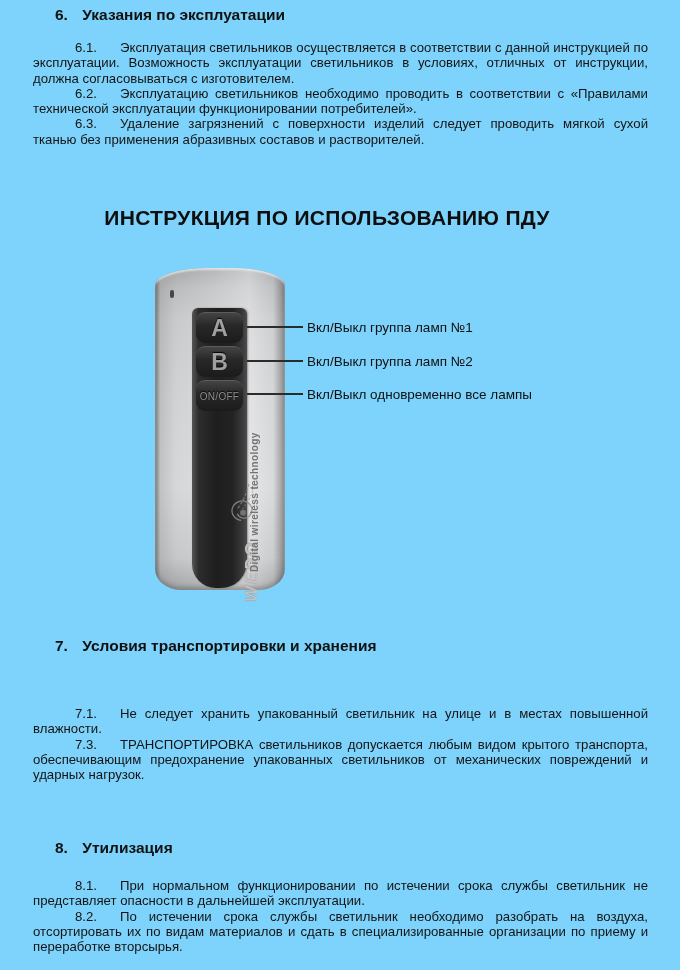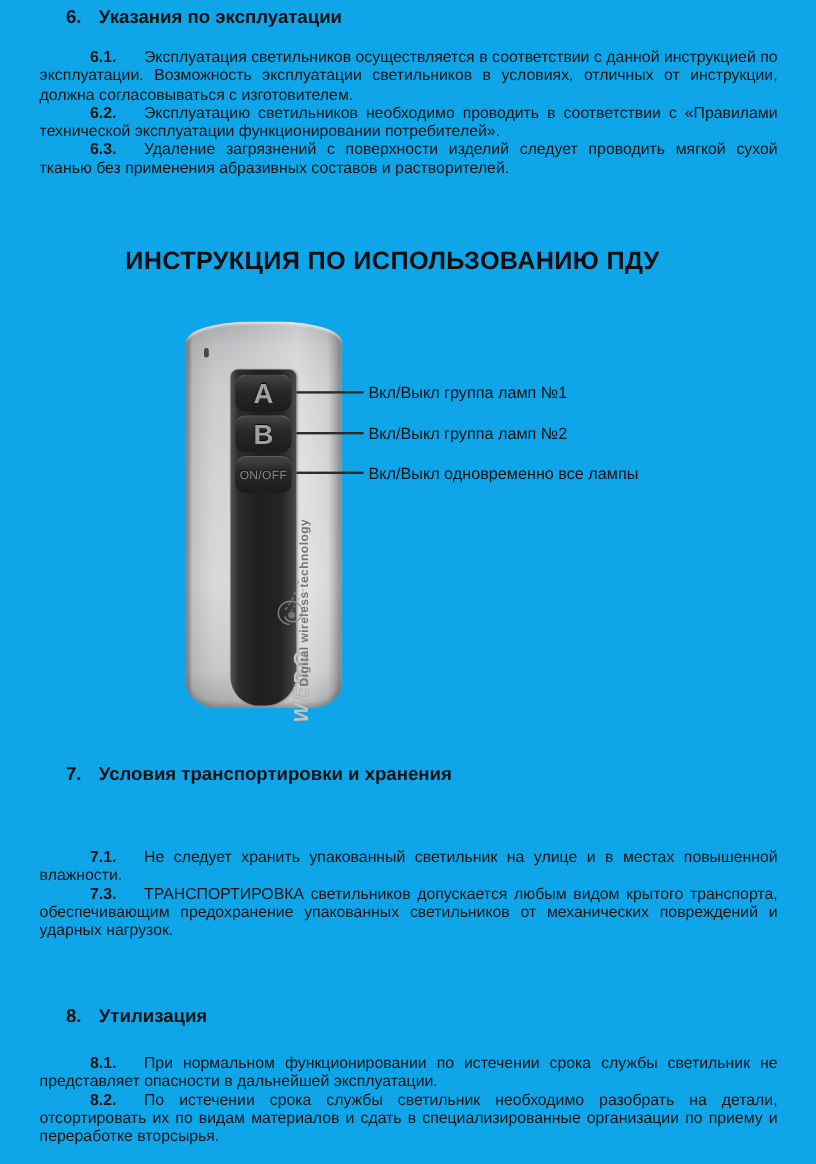--- a/index.html
+++ b/index.html
@@ -1,33 +1,33 @@
 <!DOCTYPE html>
 <html><head>
 <meta charset="utf-8">
 <style>
   html,body { margin:0; padding:0; background:#ffffff; }
   .page {
-    position:relative; width:680px; height:970px; background:#0ea5e9;
+    position:relative; width:680px; height:970px; background:#7dd3fc;
     font-family:"Liberation Sans", sans-serif; color:#1a1a1a; overflow:hidden;
   }
   
   .sec-h {
     position:absolute; left:33px; width:615px; margin:0;
     font-size:15.5px; font-weight:bold; line-height:20px; color:#111;
     padding-left:22px;
   }
   .sec-h .hnum { display:inline-block; min-width:23px; }
   
   .paras { position:absolute; left:33px; width:615px; }
   .paras p {
     margin:0; font-size:13.2px; line-height:15.3px; text-align:justify;
     text-indent:42px; color:#141414;
   }
-  .pnum { display:inline-block; min-width:45px; text-indent:0;font-weight:bold; }
+  .pnum { display:inline-block; min-width:45px; text-indent:0; }
   
   .pdu-h {
     position:absolute; top:206px; left:33px; width:588px; text-align:center;
     font-size:21px; font-weight:bold; color:#0e0e0e; letter-spacing:.3px;
   }
   
   .remote {
     position:absolute; left:155px; top:268px; width:130px; height:322px;
     border-radius:52px 52px 26px 26px / 17px 17px 21px 21px;
     background:
@@ -139,16 +139,16 @@
     <p><span class="pnum">7.1.</span><span>Не следует хранить упакованный светильник на улице и в местах повышенной влажности.</span></p>
     <p><span class="pnum">7.3.</span><span>ТРАНСПОРТИРОВКА светильников допускается любым видом крытого транспорта, обеспечивающим предохранение упакованных светильников от механических повреждений и ударных нагрузок.</span></p>
   </div>
 
   <h2 class="sec-h" style="top:838px">
     <span class="hnum">8.</span>
     <span>Утилизация</span>
   </h2>
   <div class="paras" style="top:878px">
     <p><span class="pnum">8.1.</span><span>При нормальном функционировании по истечении срока службы светильник не представляет опасности в дальнейшей эксплуатации.</span></p>
-    <p><span class="pnum">8.2.</span><span>По истечении срока службы светильник необходимо разобрать на детали, отсортировать их по видам материалов и сдать в специализированные организации по приему и переработке вторсырья.</span></p>
+    <p><span class="pnum">8.2.</span><span>По истечении срока службы светильник необходимо разобрать на воздуха, отсортировать их по видам материалов и сдать в специализированные организации по приему и переработке вторсырья.</span></p>
   </div>
 
 </div>
 
 </body></html>

